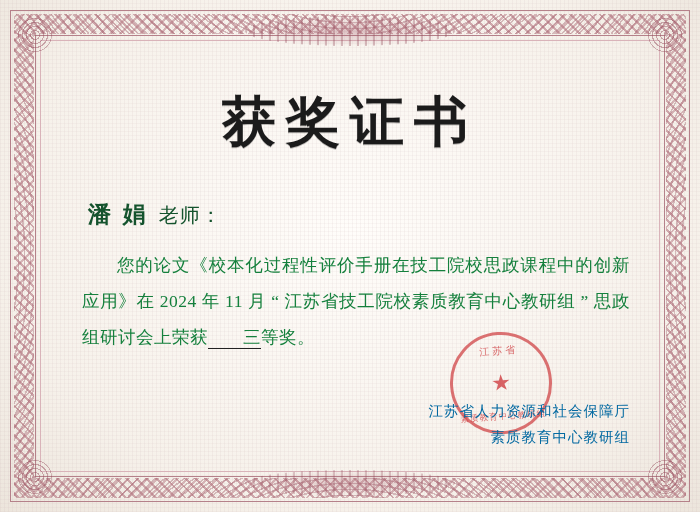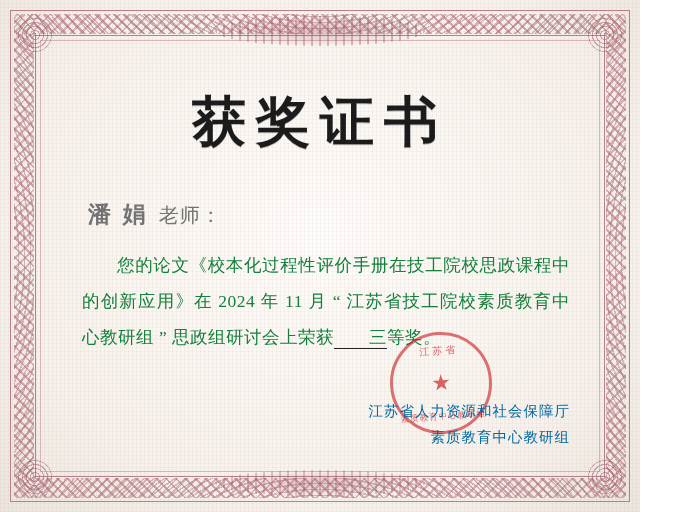--- a/index.html
+++ b/index.html
@@ -9,21 +9,21 @@
   }
   body {
     width: 700px;
     height: 512px;
     overflow: hidden;
     font-family: "Liberation Serif", serif;
   }
 
   #certificate {
     position: relative;
-    width: 640px;
+    width: 700px;
     height: 512px;
     background: #fbf8f2;
     box-sizing: border-box;
   }
 
   
   .paper-wash {
     position: absolute;
     inset: 0;
     background:
@@ -132,21 +132,21 @@
     letter-spacing: 10px;
     color: #1b1b1b;
     text-shadow: 0 1px 0 rgba(0,0,0,0.25);
     white-space: nowrap;
   }
 
   .salutation {
     margin-top: 40px;
     margin-left: 36px;
     font-size: 21px;
-    color: #737373;
+    color: #14532d;
     white-space: nowrap;
   }
   .salutation .name {
     font-weight: bold;
     font-size: 23px;
     letter-spacing: 3px;
     padding-right: 10px;
   }
   .salutation .suffix {
     font-size: 20px;

